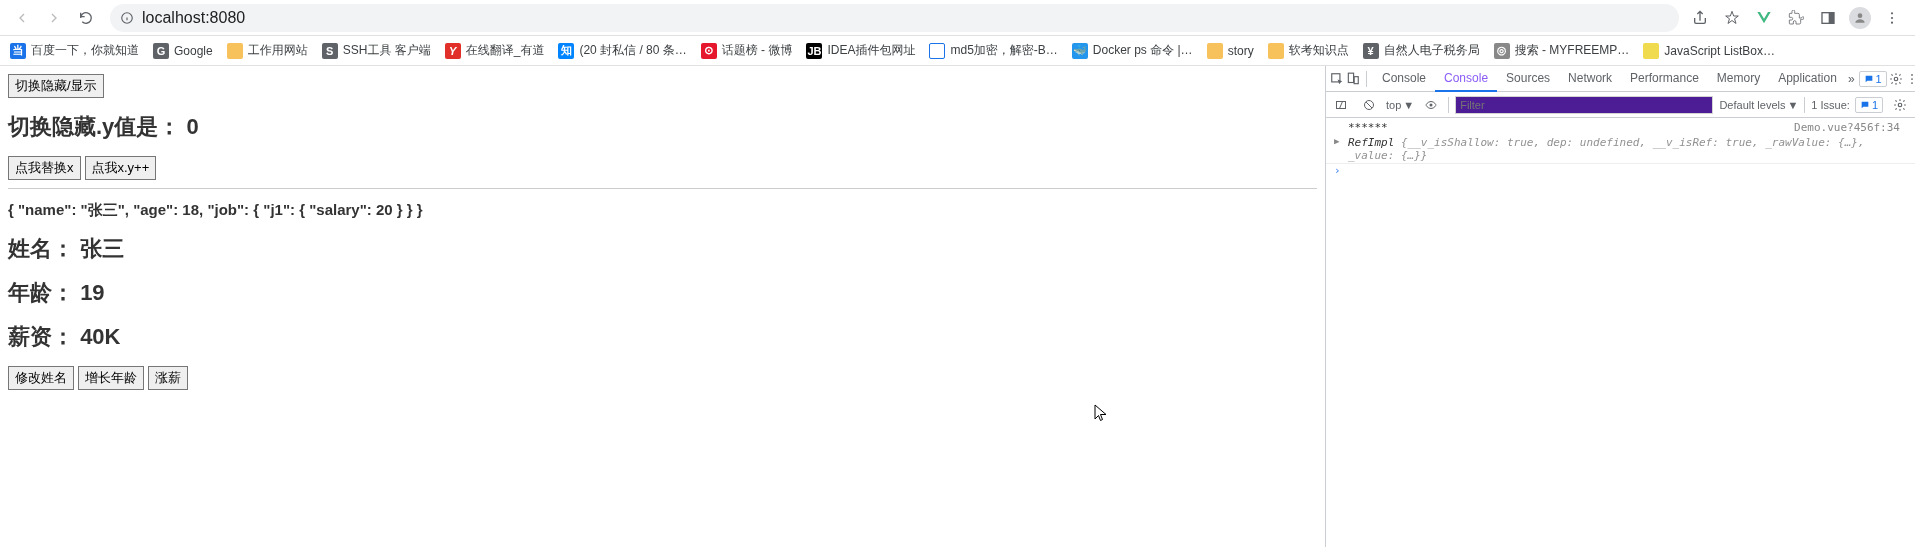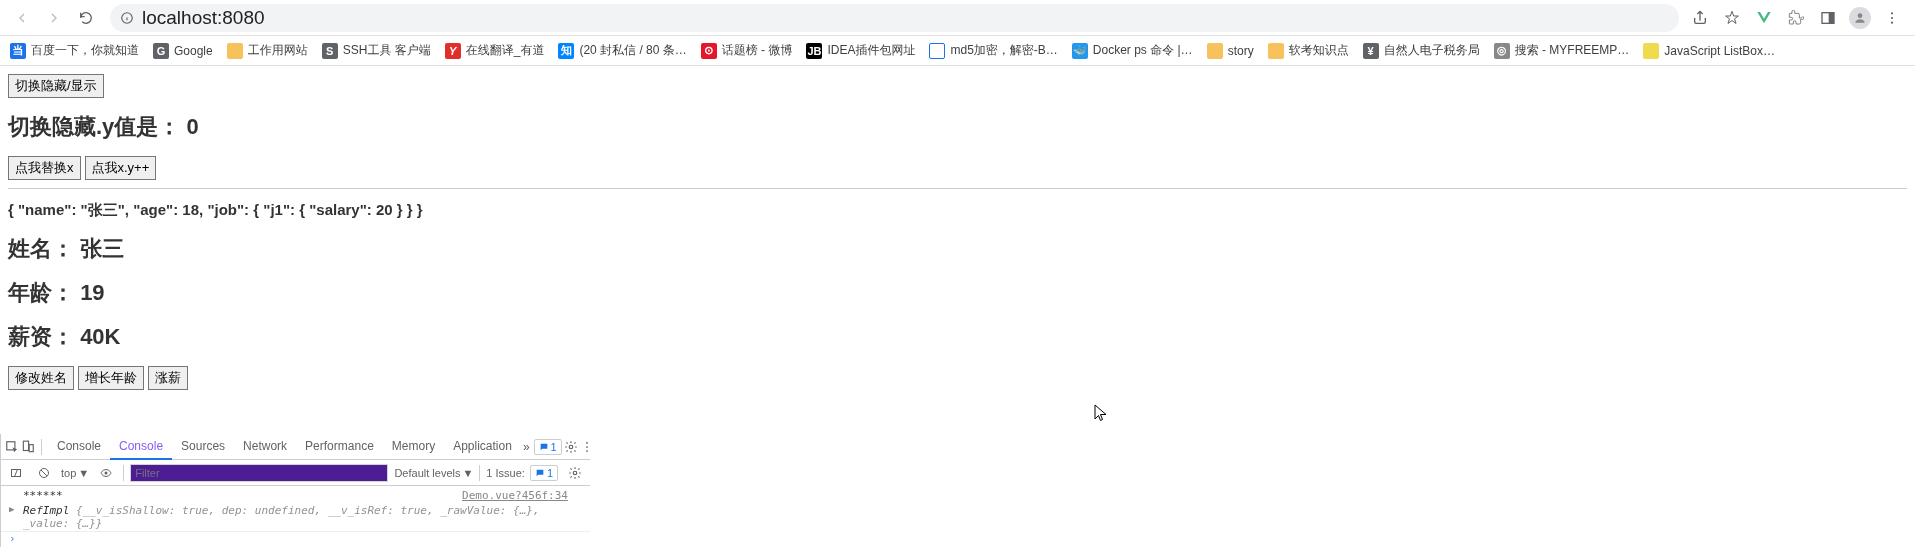--- a/index.html
+++ b/index.html
@@ -36,21 +36,21 @@
       display: flex;
       align-items: center;
       background: #f1f3f4;
       border-radius: 14px;
       height: 28px;
       padding: 0 10px;
       margin: 0 6px;
       gap: 8px;
       color: #5f6368;
     }
-    .url-text { color: #202124; font-size: 19px; }
+    .url-text { color: #202124; font-size: 16px; }
     .toolbar-right { display: flex; align-items: center; gap: 10px; padding-right: 4px; }
     .toolbar-icon { width: 22px; height: 22px; display: flex; align-items: center; justify-content: center; color: #5f6368; }
     .avatar { width: 22px; height: 22px; border-radius: 50%; background: #dadce0; display: flex; align-items: center; justify-content: center; }
     
     
     .bookmarks-bar {
       display: flex;
       align-items: center;
       padding: 2px 10px;
       background: #fff;
@@ -86,21 +86,21 @@
     .fav-weibo { background: #e6162d; border-radius: 50%; }
     .fav-idea { background: #000000; }
     .fav-md5 { color: #1a73e8; background: transparent; border: 1px solid #1a73e8; }
     .fav-docker { background: #2496ed; }
     .fav-tax { background: #5f6368; border-radius: 50%; }
     .fav-search { background: #888; border-radius: 50%; }
     .fav-js { background: #f0db4f; color: #323330 !important; display: grid; grid-template-columns: 1fr 1fr; grid-template-rows: 1fr 1fr; gap: 1px; padding: 1px; }
     .fav-js span { background: #555; }
     
     
-    .main-layout { display: flex; height: calc(100% - 66px); flex-direction: column; }
+    .main-layout { display: flex; height: calc(100% - 66px); }
     
     
     .page-content {
       flex: 1;
       padding: 8px;
       font-family: Arial, "Microsoft YaHei", sans-serif;
       overflow: hidden;
     }
     .page-content button {
       background: #efefef;
@@ -184,23 +184,22 @@
       overflow: auto;
       position: relative;
     }
     .dt-line {
       display: flex;
       padding: 1px 22px 1px 22px;
       position: relative;
     }
     .dt-line .src {
       position: absolute;
-      right: 22px;
+      right: 15px;
       color: #888;
-      text-decoration: underline;
     }
     .dt-line .arrow {
       position: absolute;
       left: 8px;
       color: #888;
       font-size: 9px;
     }
     .dt-gray { color: #919191; }
     .dt-italic { font-style: italic; }
     .dt-prompt {

